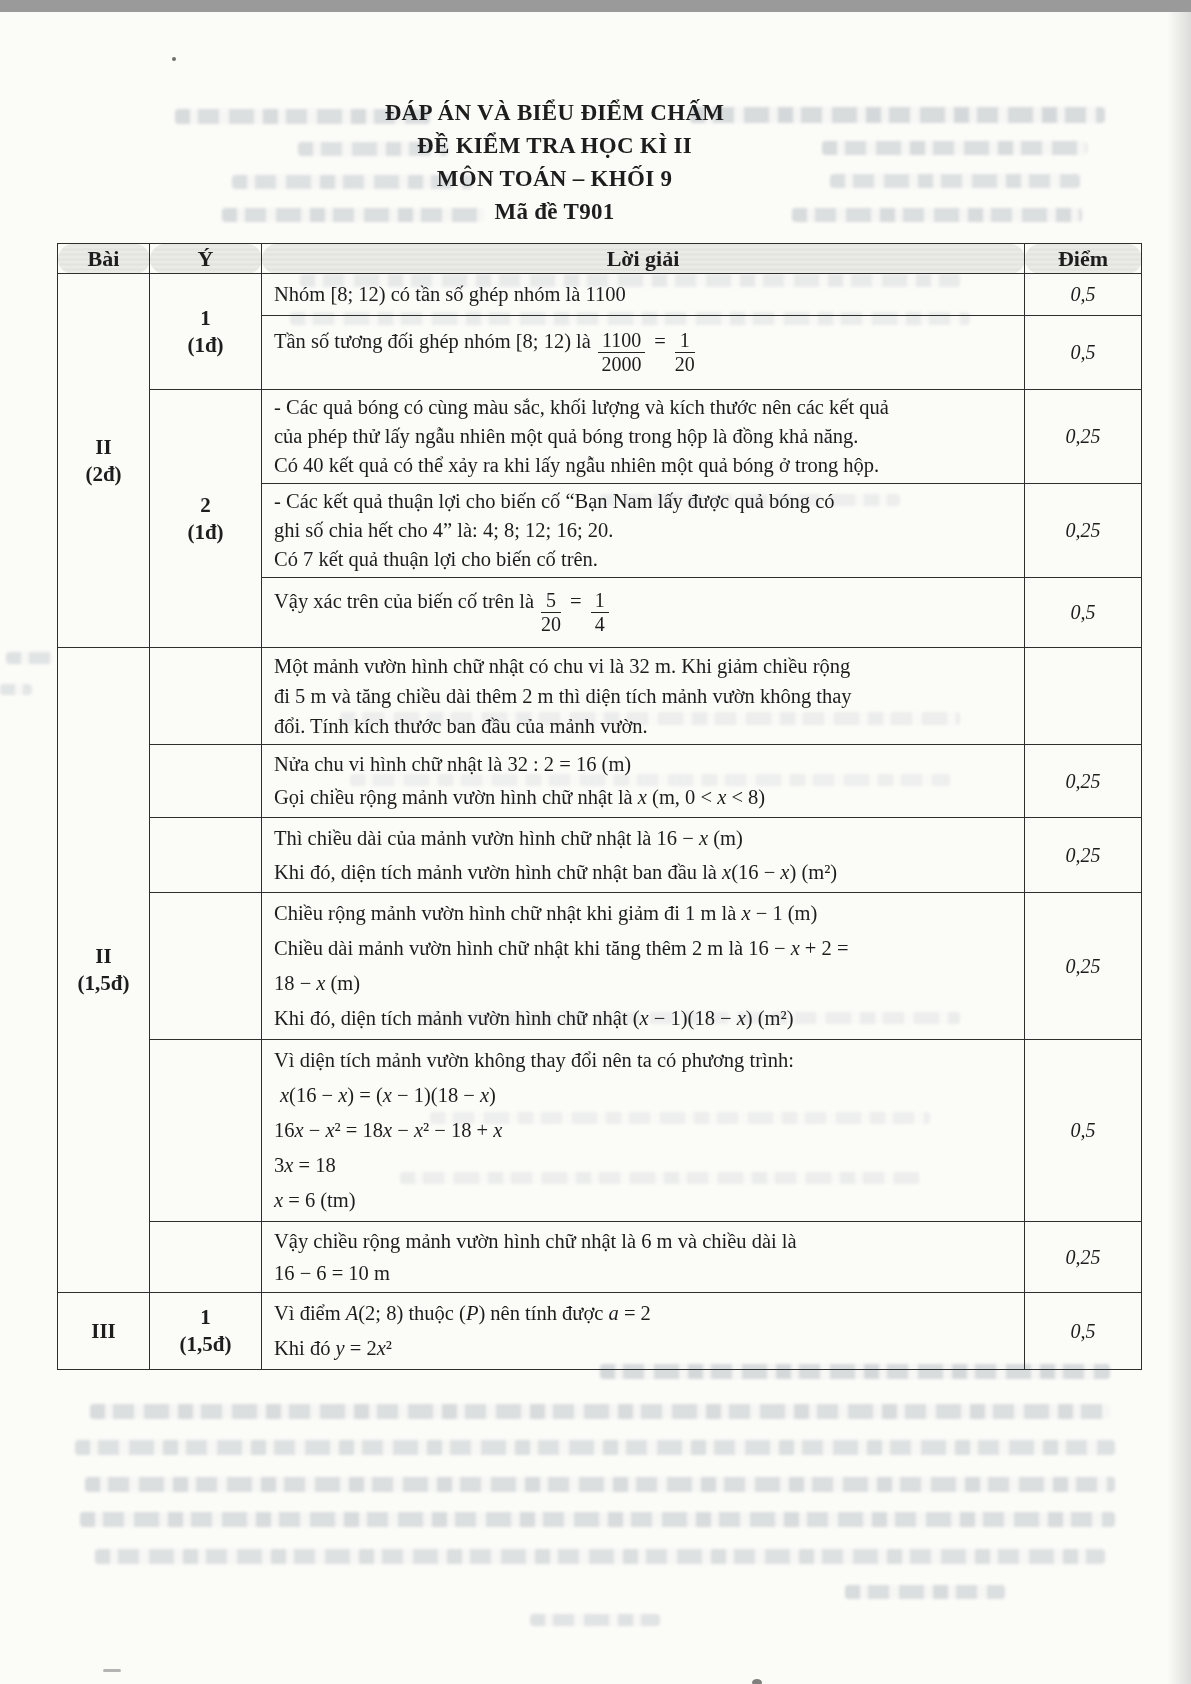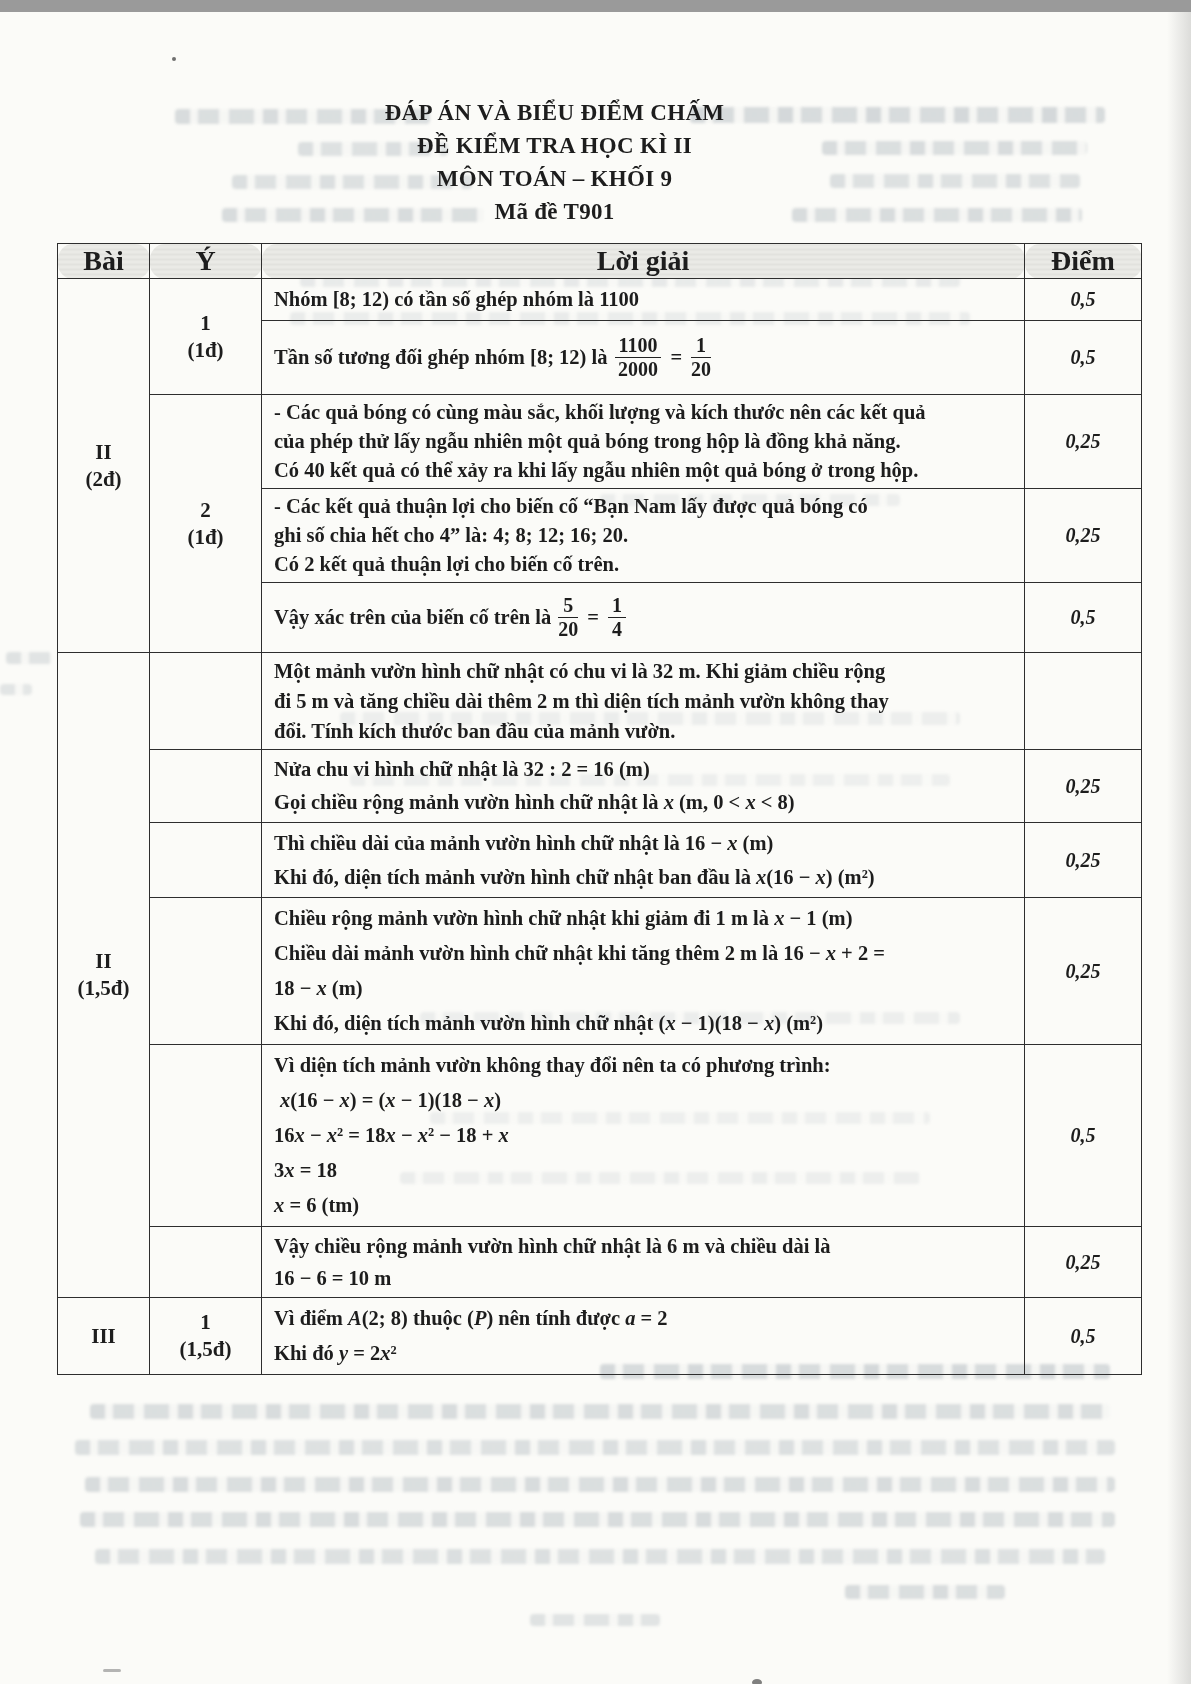--- a/index.html
+++ b/index.html
@@ -5,27 +5,27 @@
   html,body{margin:0;padding:0;background:#9a9a9a;}
   .page{position:relative;width:1191px;height:1684px;margin:12px auto;background:#fbfbf8;
         font-family:"Liberation Serif","DejaVu Serif",serif;color:#1d1d1d;overflow:hidden;}
   
   .title-block{position:absolute;top:84px;left:0;width:1191px;text-align:center;
                transform:translateX(-41px);font-weight:bold;font-size:23px;line-height:33px;letter-spacing:.3px;}
   .title-line{white-space:nowrap;}
   
   table.answer{position:absolute;left:57px;top:231px;width:1084px;border-collapse:collapse;table-layout:fixed;
                font-size:20.5px;}
-  table.answer td{border:1.6px solid #2e2e2e;vertical-align:middle;overflow:hidden;font-weight:bold;}
+  table.answer td{border:1.6px solid #2e2e2e;vertical-align:middle;overflow:hidden;}
   tr.head td{background:repeating-linear-gradient(0deg,#eaeae6 0 3px,#e2e2de 3px 5px);
-             text-align:center;font-weight:bold;font-size:28px;border-radius:15px;}
+             text-align:center;font-weight:bold;font-size:22px;border-radius:15px;}
   td.bai,td.y{text-align:center;font-weight:bold;font-size:21px;line-height:27px;}
   td.sol{padding:3px 10px 3px 12px;}
   td.diem{text-align:center;font-style:italic;font-size:20px;}
-  .frac-line{display:flex;align-items:center;}
+  .frac-line{display:flex;align-items:flex-start;}
   .frac{display:inline-block;vertical-align:middle;text-align:center;line-height:1.06;margin:0 7px;font-size:20px;}
   .frac .num{display:block;border-bottom:1.6px solid #222;padding:0 4px 1px;}
   .frac .den{display:block;padding-top:1px;}
   .eq{margin:0 2px;}
   i{font-style:italic;}
   
   .smudge{position:absolute;border-radius:4px;filter:blur(1.6px);pointer-events:none;
           background:repeating-linear-gradient(90deg,
             rgba(122,136,148,.55) 0 15px, rgba(122,136,148,.08) 15px 23px,
             rgba(122,136,148,.5) 23px 44px, rgba(122,136,148,.07) 44px 54px,
@@ -138,21 +138,21 @@
         <div>của phép thử lấy ngẫu nhiên một quả bóng trong hộp là đồng khả năng.</div>
         <div>Có 40 kết quả có thể xảy ra khi lấy ngẫu nhiên một quả bóng ở trong hộp.</div>
       </td>
       <td class="diem">0,25</td>
     </tr>
 
     <tr style="height:92px">
       <td class="sol" style="line-height:29px">
         <div>- Các kết quả thuận lợi cho biến cố “Bạn Nam lấy được quả bóng có</div>
         <div>ghi số chia hết cho 4” là: 4; 8; 12; 16; 20.</div>
-        <div>Có 2 kết quả thuận lợi cho biến cố trên.</div>
+        <div>Có 7 kết quả thuận lợi cho biến cố trên.</div>
       </td>
       <td class="diem">0,25</td>
     </tr>
 
     <tr style="height:70px">
       <td class="sol">
         <div class="frac-line">
           <span>Vậy xác trên của biến cố trên là</span>
           <span class="frac">
             <span class="num">5</span>

